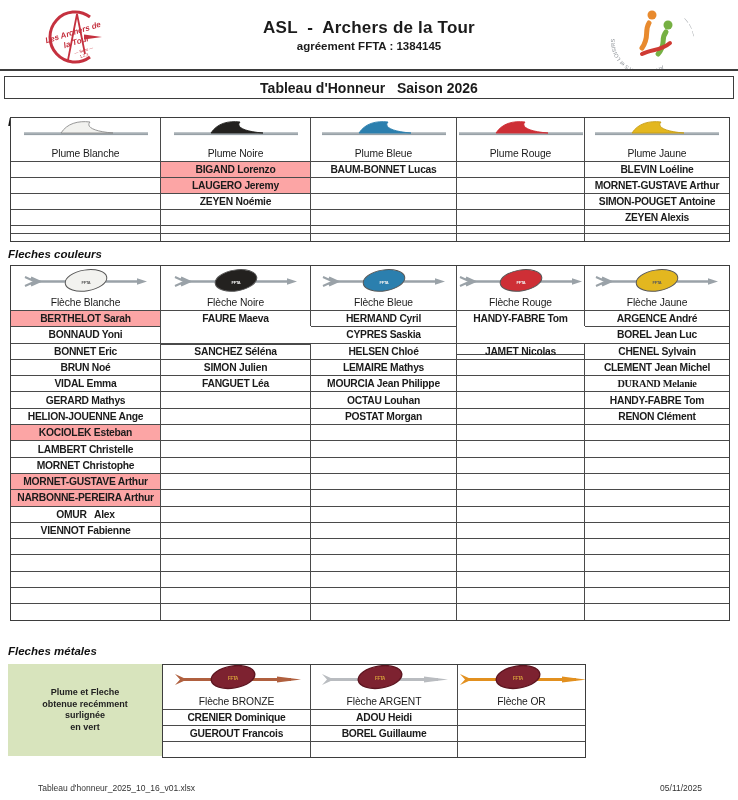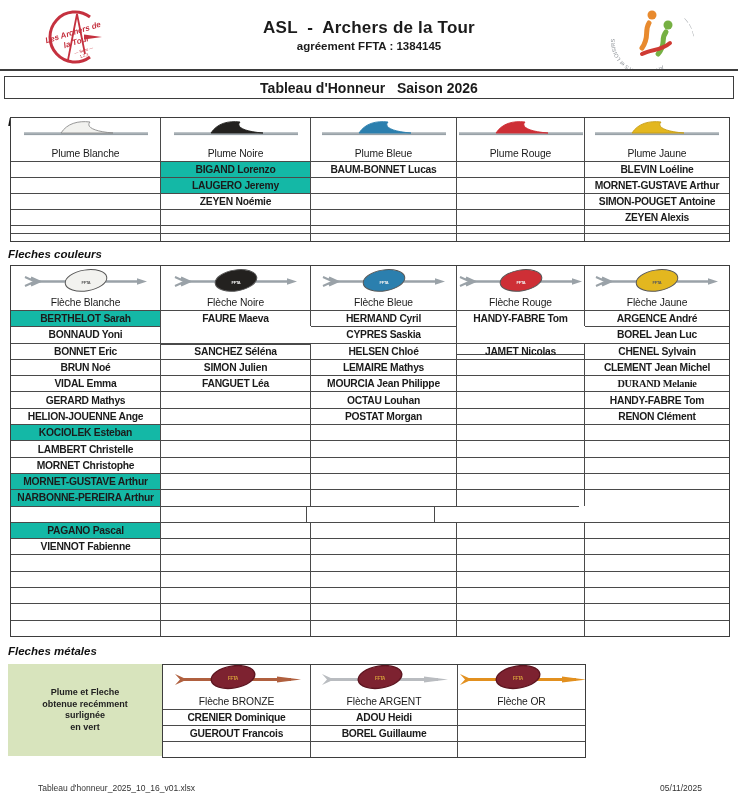--- a/index.html
+++ b/index.html
@@ -28,21 +28,21 @@
   .cell{
     box-sizing:border-box;display:flex;align-items:center;justify-content:center;
     border-right:1px solid #4a4a4a;border-top:1px solid #4a4a4a;
     font-size:10.3px;font-weight:bold;letter-spacing:-0.25px;white-space:pre;overflow:hidden;
   }
   .row:first-child .cell{border-top:none;}
   .cell:last-child{border-right:none;}
   .header-cell{flex-direction:column;justify-content:flex-end;padding-bottom:1px;}
   .col-label{font-weight:normal;font-size:10.3px;letter-spacing:-0.1px;line-height:13px;}
   .icon-wrap{display:flex;align-items:center;justify-content:center;flex:1;}
-  .hl{background:#14b8a6;}
+  .hl{background:#fca5a5;}
   #tbl-plumes{top:117px;left:10px;}
   #tbl-couleurs{top:265px;left:10px;}
   #tbl-metales{top:664px;left:162px;}
   
   .legend-box{
     top:664px;left:8px;width:154px;height:92px;background:#d8e4bd;
     display:flex;flex-direction:column;align-items:center;justify-content:center;
   }
   .legend-line{font-size:9px;font-weight:bold;line-height:11.5px;color:#222;}
   
@@ -304,27 +304,21 @@
       <div class="cell" style="width: 144px;"></div>
     </div>
     <div class="row" style="height:16.3px">
       <div class="cell hl" style="width: 150px;">NARBONNE-PEREIRA Arthur</div>
       <div class="cell" style="width: 150px;"></div>
       <div class="cell" style="width: 146px;"></div>
       <div class="cell" style="width: 128px;"></div>
       <div class="cell" style="width: 144px;"></div>
     </div>
     <div class="row" style="height:16.3px">
-      <div class="cell" style="width: 150px;"></div>
-      <div class="cell" style="width: 146px;"></div>
-      <div class="cell" style="width: 128px;"></div>
-      <div class="cell" style="width: 144px;"></div>
-    </div>
-    <div class="row" style="height:16.3px">
-      <div class="cell hl" style="width: 150px;">PAGANO Pascal</div>
+      <div class="cell" style="width: 150px;">OMUR   Alex</div>
       <div class="cell" style="width: 150px;"></div>
       <div class="cell" style="width: 146px;"></div>
       <div class="cell" style="width: 128px;"></div>
       <div class="cell" style="width: 144px;"></div>
     </div>
     <div class="row" style="height:16.3px">
       <div class="cell" style="width: 150px;">VIENNOT Fabienne</div>
       <div class="cell" style="width: 150px;"></div>
       <div class="cell" style="width: 146px;"></div>
       <div class="cell" style="width: 128px;"></div>

